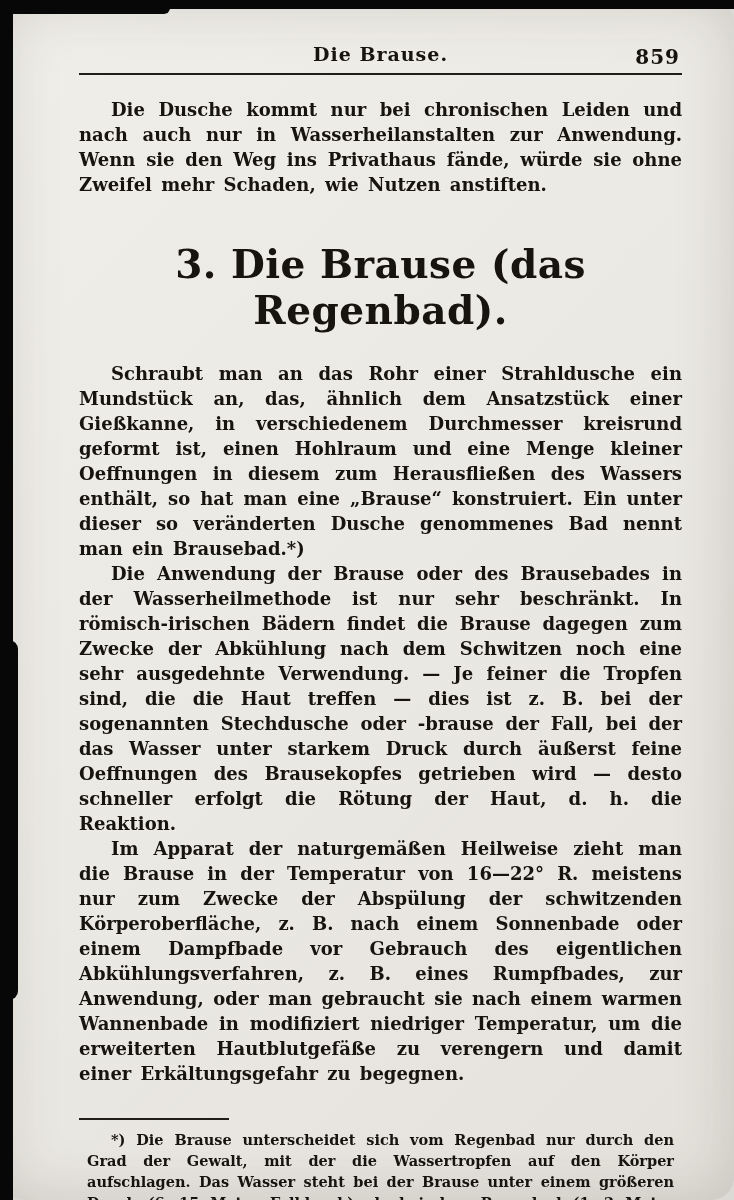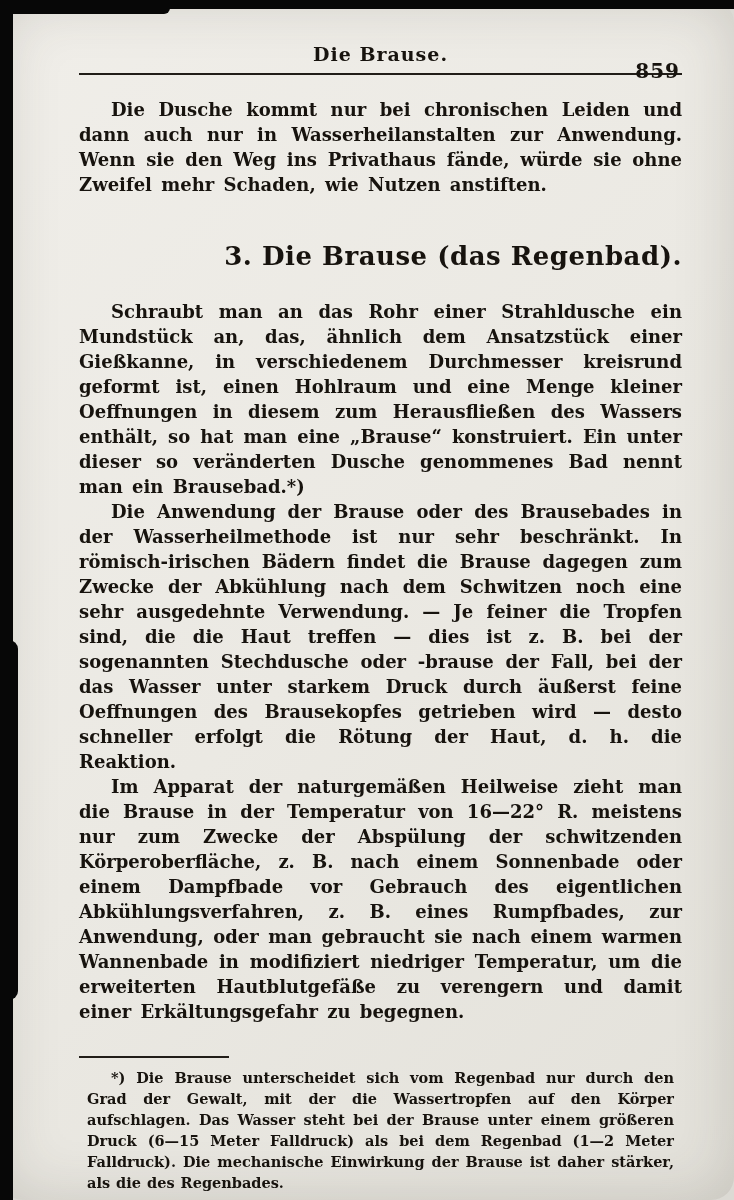--- a/index.html
+++ b/index.html
@@ -66,43 +66,43 @@
   }
   .running-title {
     position: absolute;
     left: 0; right: 0;
     text-align: center;
     letter-spacing: 1px;
   }
   .page-number {
     position: absolute;
     right: 2px;
-    top: 16px;
+    top: 2px;
     font-size: 20px;
     letter-spacing: 1px;
   }
   .header-rule {
     border: none;
     border-top: 2px solid #211d18;
     margin: 2px 0 0 0;
   }
   .body {
     font-size: 18px;
     line-height: 25px;
     font-weight: bold;
     text-align: justify;
     margin: 0;
     word-spacing: 3px;
   }
   .indent { text-indent: 32px; }
   .intro { margin-top: 22px; }
   .section-heading {
-    font-size: 26px;
+    font-size: 39px;
     font-weight: bold;
-    text-align: right;
+    text-align: center;
     letter-spacing: 0.5px;
     margin: 44px 0 28px 0;
   }
   .footnote-rule {
     width: 150px;
     border: none;
     border-top: 2px solid #211d18;
     margin: 32px 0 9px 0;
   }
   .footnote {
@@ -125,21 +125,21 @@
   <div class="edge-left-bulge"></div>
 
   <div class="page">
 
     <div class="header">
       <span class="running-title">Die Brause.</span>
       <span class="page-number">859</span>
     </div>
     <hr class="header-rule">
 
-    <p class="body indent intro">Die Dusche kommt nur bei chronischen Leiden und dann auch nur in Wasserheilanstalten zur Anwendung. Wenn sie den Weg ins Privathaus fände, würde sie ohne Zweifel mehr Schaden, wie Nutzen anstiften.</p>
+    <p class="body indent intro">Die Dusche kommt nur bei chronischen Leiden und nach auch nur in Wasserheilanstalten zur Anwendung. Wenn sie den Weg ins Privathaus fände, würde sie ohne Zweifel mehr Schaden, wie Nutzen anstiften.</p>
 
     <h1 class="section-heading">3. Die Brause (das Regenbad).</h1>
 
     <p class="body indent">Schraubt man an das Rohr einer Strahldusche ein Mundstück an, das, ähnlich dem Ansatzstück einer Gießkanne, in verschiedenem Durchmesser kreisrund geformt ist, einen Hohlraum und eine Menge kleiner Oeffnungen in diesem zum Herausfließen des Wassers enthält, so hat man eine „Brause“ konstruiert. Ein unter dieser so veränderten Dusche genommenes Bad nennt man ein Brausebad.*)</p>
     <p class="body indent">Die Anwendung der Brause oder des Brausebades in der Wasserheilmethode ist nur sehr beschränkt. In römisch-irischen Bädern findet die Brause dagegen zum Zwecke der Abkühlung nach dem Schwitzen noch eine sehr ausgedehnte Verwendung. — Je feiner die Tropfen sind, die die Haut treffen — dies ist z. B. bei der sogenannten Stechdusche oder -brause der Fall, bei der das Wasser unter starkem Druck durch äußerst feine Oeffnungen des Brausekopfes getrieben wird — desto schneller erfolgt die Rötung der Haut, d. h. die Reaktion.</p>
     <p class="body indent">Im Apparat der naturgemäßen Heilweise zieht man die Brause in der Temperatur von 16—22° R. meistens nur zum Zwecke der Abspülung der schwitzenden Körperoberfläche, z. B. nach einem Sonnenbade oder einem Dampfbade vor Gebrauch des eigentlichen Abkühlungsverfahren, z. B. eines Rumpfbades, zur Anwendung, oder man gebraucht sie nach einem warmen Wannenbade in modifiziert niedriger Temperatur, um die erweiterten Hautblutgefäße zu verengern und damit einer Erkältungsgefahr zu begegnen.</p>
 
     <hr class="footnote-rule">
     <p class="footnote">*) Die Brause unterscheidet sich vom Regenbad nur durch den Grad der Gewalt, mit der die Wassertropfen auf den Körper aufschlagen. Das Wasser steht bei der Brause unter einem größeren Druck (6—15 Meter Falldruck) als bei dem Regenbad (1—2 Meter Falldruck). Die mechanische Einwirkung der Brause ist daher stärker, als die des Regenbades.</p>
 

